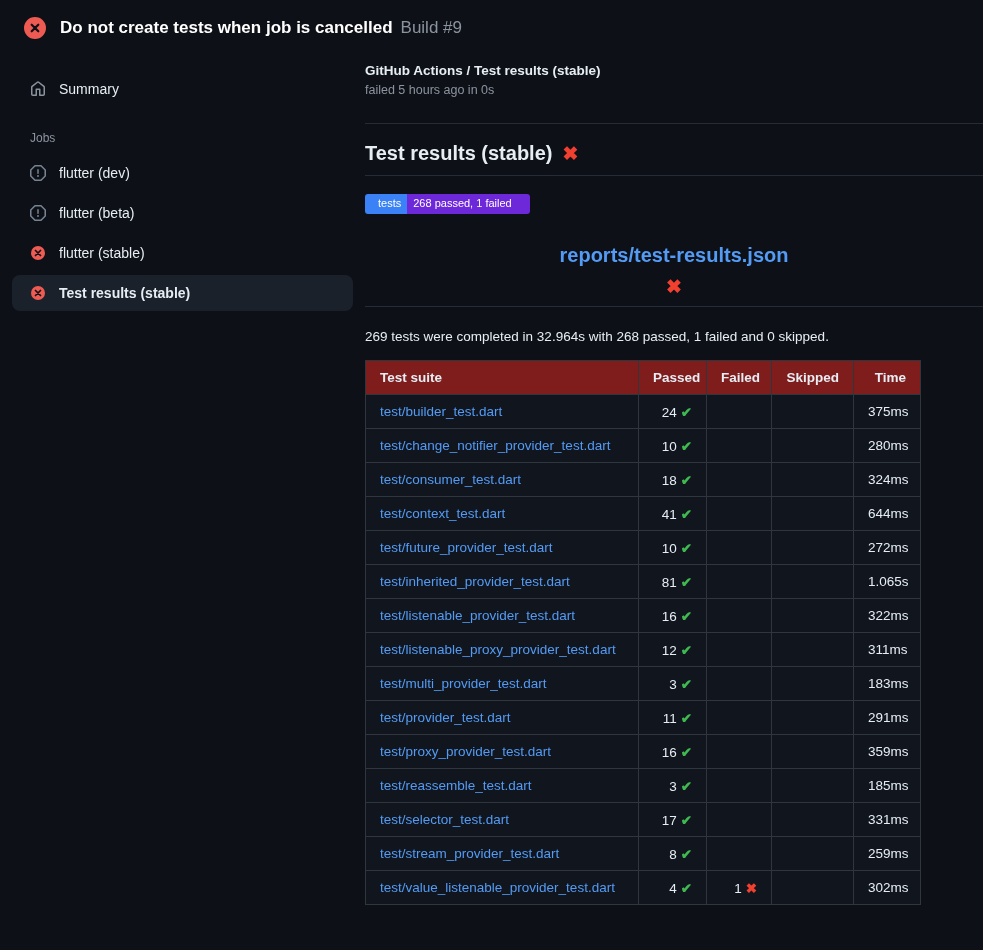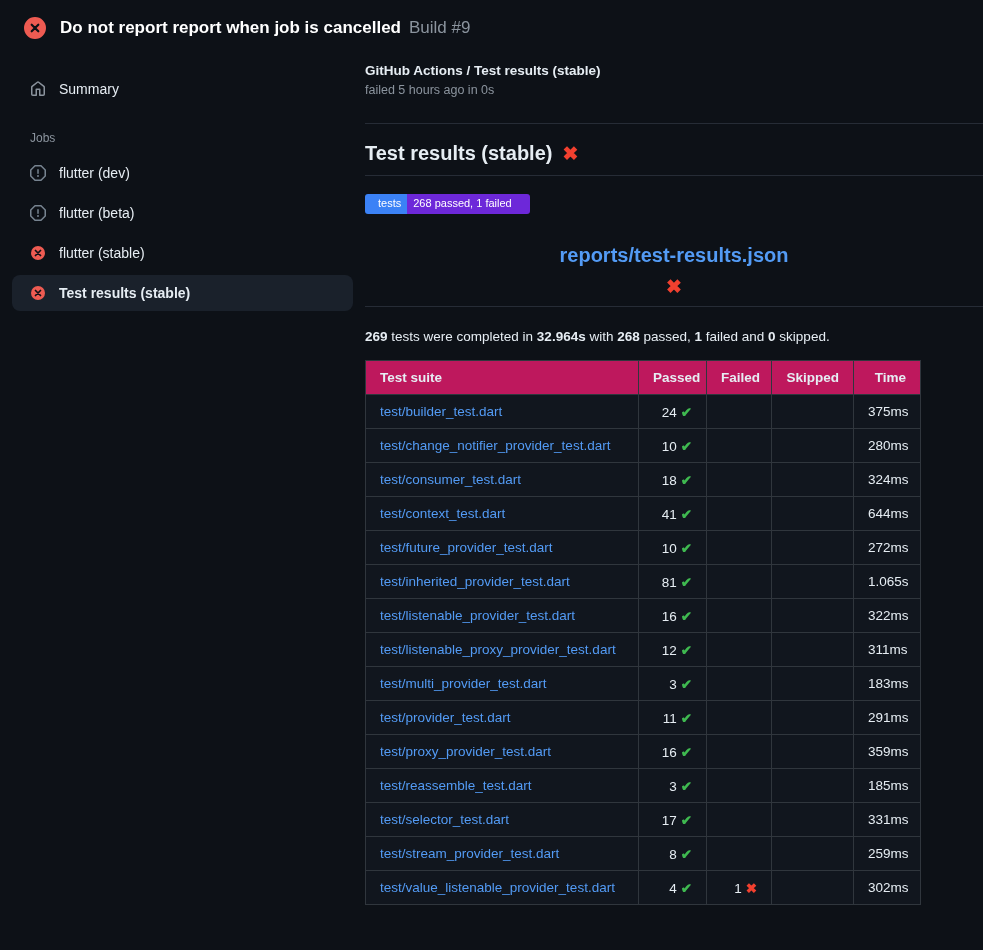--- a/index.html
+++ b/index.html
@@ -62,37 +62,37 @@
 
   h2.report-title {
     margin-top:30px;
     font-size:20px; font-weight:bold;
     display:flex; align-items:center; gap:10px;
     padding-bottom:10px; border-bottom:1px solid #262c36;flex-direction:column;
   }
   h2.report-title a { color:#539bf5; text-decoration:none; cursor:pointer; }
 
   .summary-text { margin-top:22px; font-size:13.5px; color:#e6edf3; }
-  .summary-text strong { font-weight:bold; }
+  .summary-text strong { font-weight:normal; }
 
   
   table.results {
     border-collapse:collapse;
     margin:16px 32px 0 0;
     width:554px;
     font-size:13.5px;
     table-layout:fixed;
   }
   table.results th, table.results td {
     border:1px solid #30363d;
     padding:0 14px;
     height:34px;
     white-space:nowrap; overflow:hidden;
   }
-  table.results th { background:#be185d; font-weight:bold; text-align:right; color:#e6edf3; }
+  table.results th { background:#7f1d1d; font-weight:bold; text-align:right; color:#e6edf3; }
   table.results th.col-suite { text-align:left; }
   table.results td { background:#11161e; text-align:right; color:#e6edf3; }
   table.results td.cell-suite { text-align:left; }
   table.results td.cell-suite a { color:#539bf5; text-decoration:none; cursor:pointer; }
   .check-mark { color:#3fb950; font-weight:bold; margin-left:4px; }
   .cross-mark { color:#f1402f; font-weight:bold; margin-left:4px; }
 
   .col-suite  { width:273px; }
   .col-passed { width:68px; }
   .col-failed { width:65px; }
@@ -103,21 +103,21 @@
 <body>
 
 <div class="app-header">
   <span class="icon-22">
     <svg width="22" height="22" viewBox="0 0 16 16" fill="#ee5b52">
       <path d="M2.343 13.657A8 8 0 1113.657 2.343 8 8 0 012.343 13.657zM6.03 4.97a.75.75 0 00-1.06 1.06L6.94 8 4.97 9.97a.75.75 0 101.06 1.06L8 9.06l1.97 1.97a.75.75 0 101.06-1.06L9.06 8l1.97-1.97a.75.75 0 10-1.06-1.06L8 6.94 6.03 4.97z" fill-rule="evenodd" fill="#ee5b52" stroke="none"></path>
       <circle cx="8" cy="8" r="6.2" fill="#ee5b52"></circle>
       <path d="M5.6 5.6 L10.4 10.4 M10.4 5.6 L5.6 10.4" stroke="#0d1117" stroke-width="1.6" stroke-linecap="round"></path>
     </svg>
   </span>
-  <span class="title">Do not report report when job is cancelled</span>
+  <span class="title">Do not create tests when job is cancelled</span>
   <span class="build">Build #9</span>
 </div>
 
 <div class="layout">
 
   <div class="sidebar">
     <div class="summary-item">
       <span class="icon-16">
         <svg width="16" height="16" viewBox="0 0 16 16" fill="#8b949e">
           <path d="M6.906.664a1.749 1.749 0 012.187 0l5.25 4.2c.415.332.657.835.657 1.367v7.019A1.75 1.75 0 0113.25 15h-3.5a.75.75 0 01-.75-.75V9H7v5.25a.75.75 0 01-.75.75h-3.5A1.75 1.75 0 011 13.25V6.23c0-.531.242-1.034.657-1.366l5.25-4.2zm1.25 1.171a.25.25 0 00-.312 0l-5.25 4.2a.25.25 0 00-.094.196v7.019c0 .138.112.25.25.25H5.5V8.25a.75.75 0 01.75-.75h3.5a.75.75 0 01.75.75v5.25h2.75a.25.25 0 00.25-.25V6.23a.25.25 0 00-.094-.195l-5.25-4.2z"></path>

